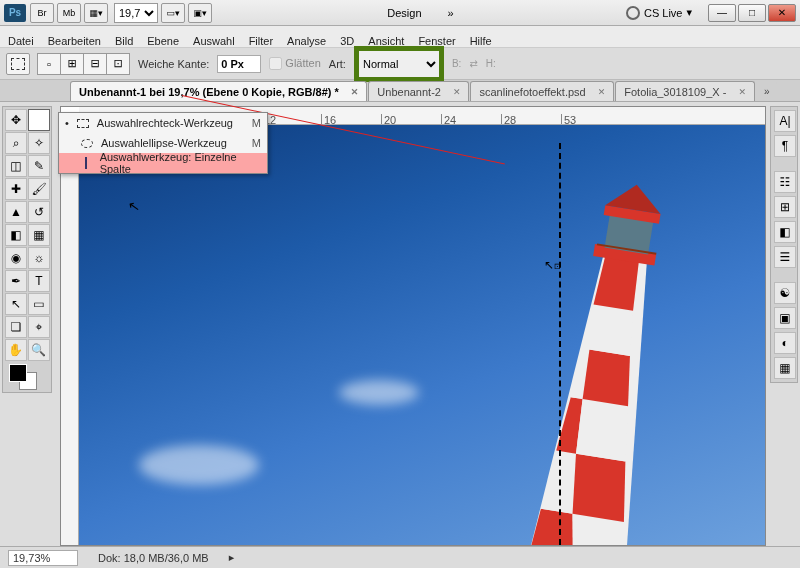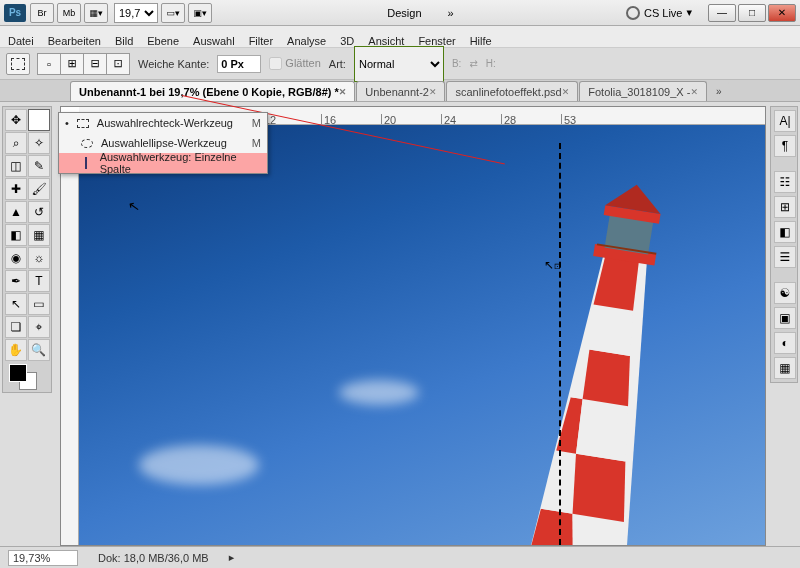--- a/index.html
+++ b/index.html
@@ -19,25 +19,25 @@
 .menubar { height:22px; background:#ececec; border-bottom:1px solid #ccc; display:flex; align-items:flex-end; padding: 0 8px; gap:14px;}
 .menubar span { color:#222; }
 .optbar { height:32px; background:#dcdcdc; border-bottom:1px solid #bbb; display:flex; align-items:center; padding:0 6px; gap:8px;}
 .optbar .box { width:24px; height:22px; border:1px solid #999; background:#f4f4f4; border-radius:2px; display:flex; align-items:center; justify-content:center;}
 .optbar .dashed { width:14px; height:12px; border:1px dashed #333;}
 .optbar .grp { display:flex; gap:0;}
 .optbar .grp .box { border-radius:0; margin-left:-1px;}
 .optbar label { color:#333; }
 .optbar input[type=text] { width:44px; height:18px; border:1px solid #aaa; padding:0 3px;font-weight:bold;}
 .optbar .chk { display:flex; align-items:flex-start; gap:3px; color:#888;}
-.optbar select { height:36px; width:90px; border:1px solid #4d7c0f;}
+.optbar select { height:36px; width:90px; border:5px solid #4d7c0f;}
 .optbar .dim { color:#999; font-size:10px;}
 .optbar .rightbtn { margin-left:auto; padding:3px 10px; border:1px solid #999; background:#f0f0f0; border-radius:2px;}
 .tabbar { height:22px; background:#cfcfcf; border-bottom:1px solid #aaa; display:flex; align-items:flex-end; padding-left:70px;}
-.tab { height:20px; padding:2px 8px; background:#e2e2e2; border:1px solid #999; border-bottom:none; margin-right:1px; border-radius:3px 3px 0 0; display:flex; align-items:center; gap:0; font-size:10px; color:#444;}
+.tab { height:20px; padding:2px 8px; background:#e2e2e2; border:1px solid #999; border-bottom:none; margin-right:1px; border-radius:3px 3px 0 0; display:flex; align-items:center; gap:12px; font-size:10px; color:#444;}
 .tab.active { background:#f5f5f5; font-weight:bold; color:#000;}
 .tab .x { color:#777; font-size:9px;}
 .workarea { position:absolute; top:102px; left:0; right:0; bottom:22px;}
 .tools-left { position:absolute; left:2px; top:4px; width:50px; background:#d0d0d0; border:1px solid #aaa; padding:2px; display:grid; grid-template-columns: 1fr 1fr; gap:1px;}
 .tools-left .tool { width:22px; height:22px; border:1px solid #bbb; background:#e8e8e8; display:flex; align-items:center; justify-content:center; font-size:12px;}
 .tools-left .tool.sel { background:#fff; border-color:#666;}
 .swatches { grid-column: 1 / 3; display:flex; padding:3px; position:relative; height:28px;}
 .swatches .fg { width:18px; height:18px; background:#000; border:1px solid #fff; position:absolute; left:4px; top:2px;}
 .swatches .bg { width:18px; height:18px; background:#fff; border:1px solid #888; position:absolute; left:14px; top:10px;}
 .canvas-wrap { position:absolute; left:60px; right:34px; top:4px; bottom:0; background:#fff; border:1px solid #888; overflow:hidden;}

